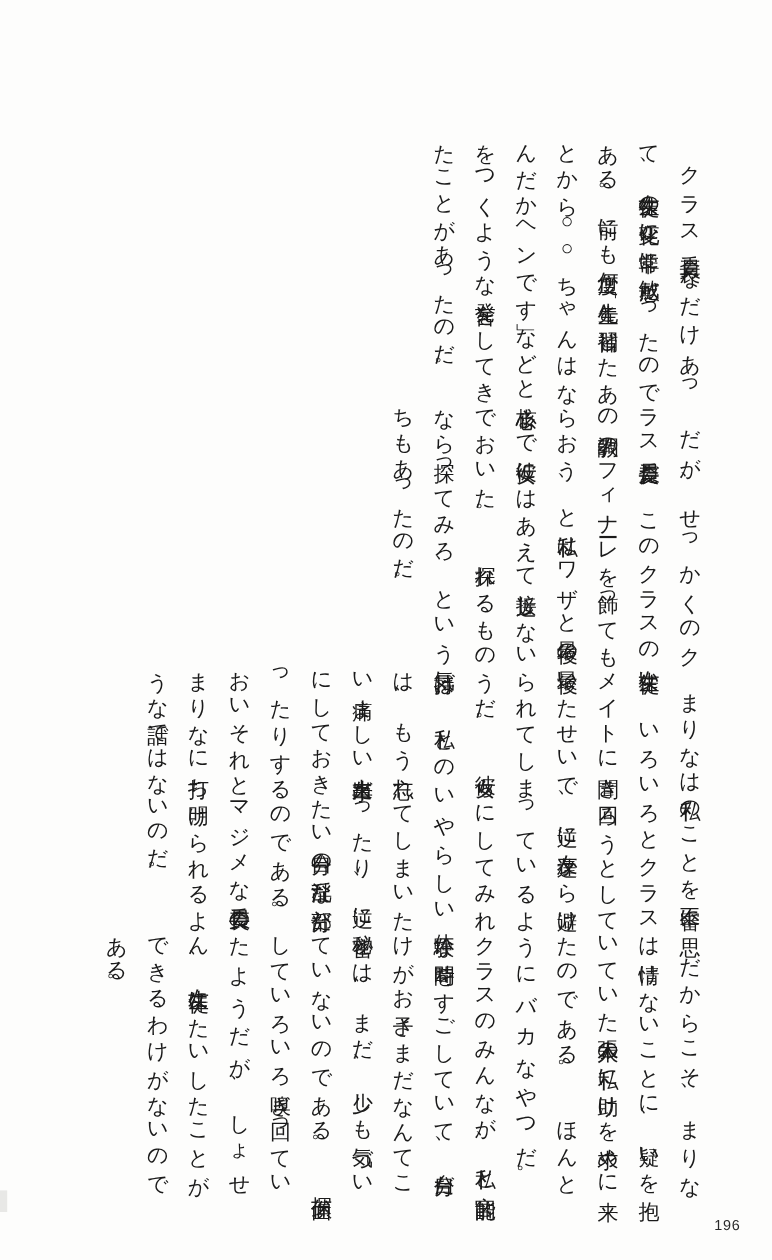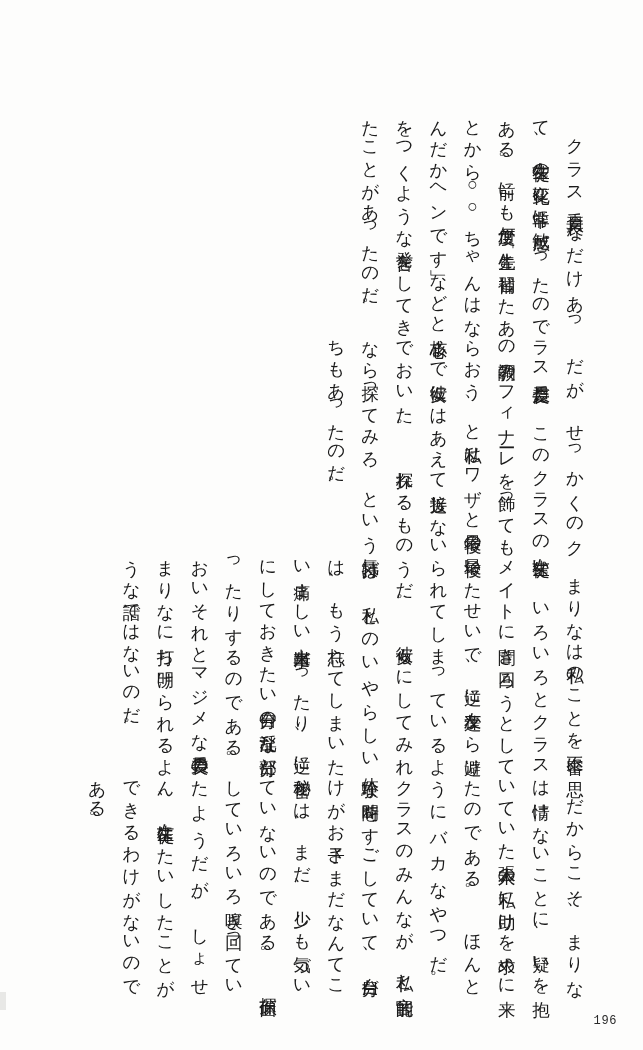--- a/index.html
+++ b/index.html
@@ -51,21 +51,21 @@
     line-height: 1.95;
     letter-spacing: 0.05em;
     white-space: normal;
     word-break: break-all;
   }
   .page-number {
     position: absolute;
     right: 26px;
     bottom: 22px;
     font-size: 12px;
-    font-family: Liberation Mono, monospace;
+    font-family: Liberation Sans, sans-serif;
     color: #2a2a2a;
     letter-spacing: 0.05em;
   }
   .edge-mark {
     position: absolute;
     left: 0px;
     bottom: 40px;
     width: 6px;
     height: 18px;
     background: #e8e8e6;

